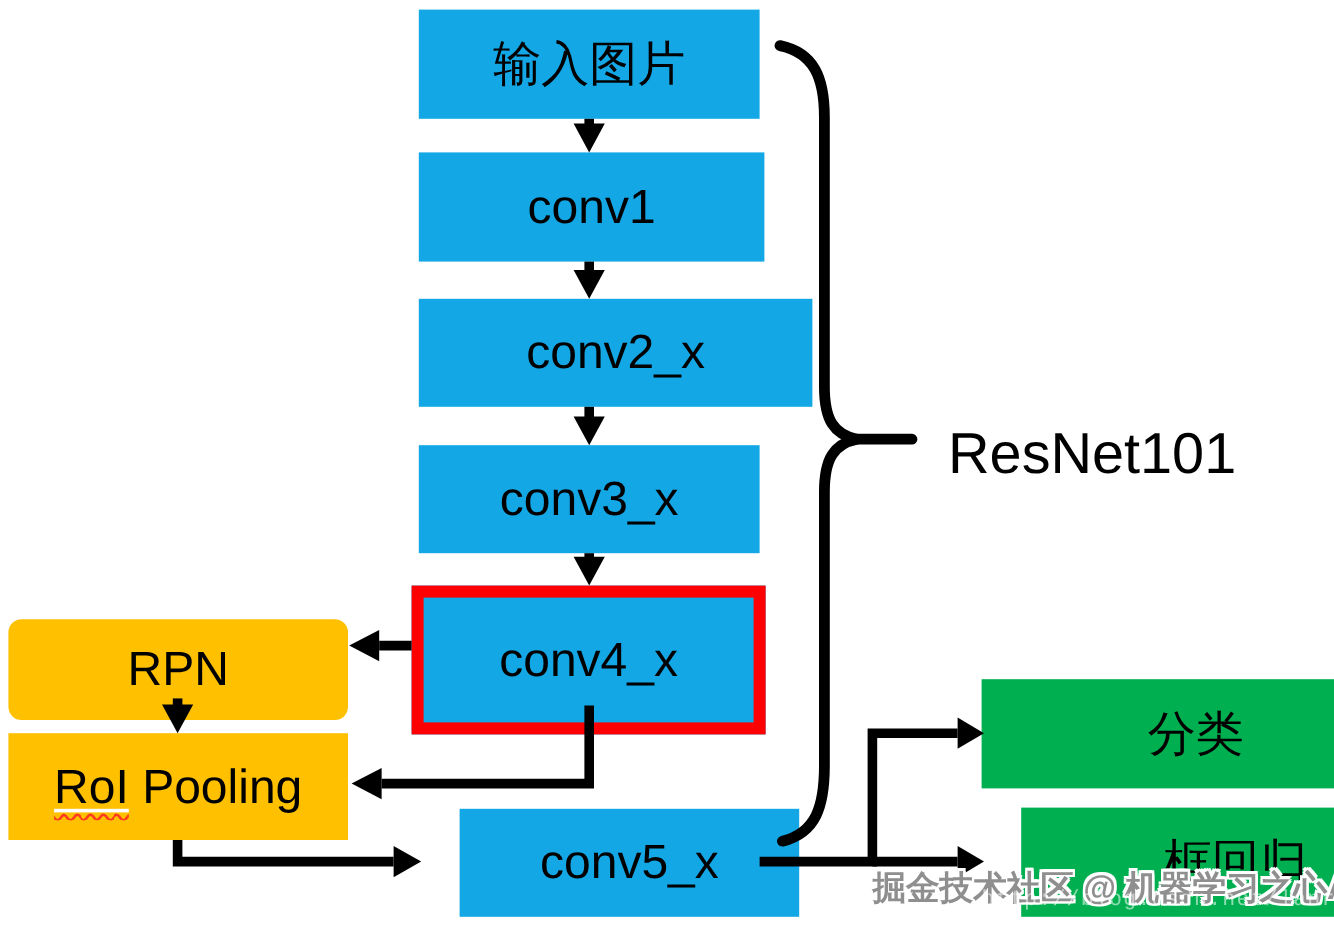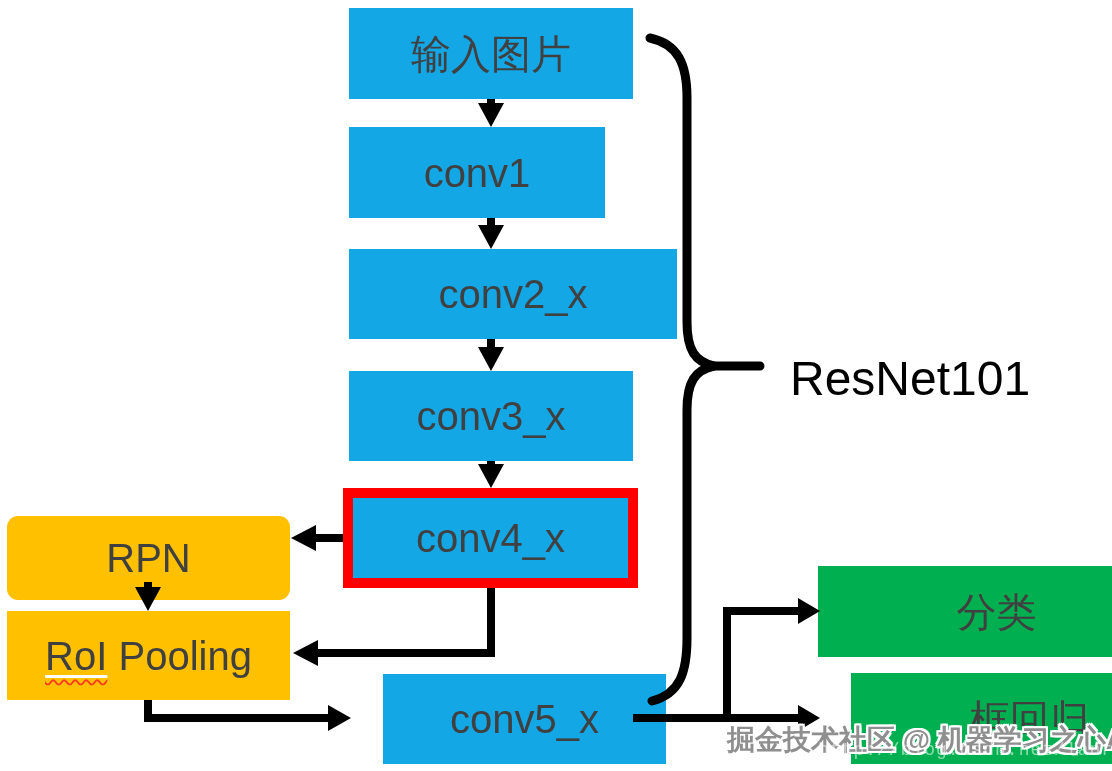--- a/index.html
+++ b/index.html
@@ -2,34 +2,34 @@
 <html><head>
 <meta charset="utf-8">
 <style>
   html,body{margin:0;padding:0;}
   body{
     width:1112px;height:771px;position:relative;background:#ffffff;
     font-family:"Liberation Sans","DejaVu Sans",sans-serif;overflow:hidden;
   }
   .box{
     position:absolute;display:flex;align-items:center;justify-content:center;
-    color:#404040;font-size:40px;line-height:1;white-space:nowrap;
+    color:#000000;font-size:40px;line-height:1;white-space:nowrap;
   }
   .blue{background:#14a7e6;}
   .orange{background:#ffc000;}
   .green{background:#00b050;padding-left:37px;}
   .highlight{
     border:10px solid #ff0000;background:#14a7e6;box-sizing:border-box;
   }
   
   .b-input {left:349px;top:8px;  width:284px;height:91px;}
-  .b-conv1 {left:349px;top:127px;width:256px;height:91px;}
+  .b-conv1 {left:349px;top:127px;width:288px;height:91px;}
   .b-conv2 {left:349px;top:249px;width:328px;height:90px;}
   .b-conv3 {left:349px;top:371px;width:284px;height:90px;}
-  .b-conv4 {left:343px;top:488px;width:295px;height:100px;}
+  .b-conv4 {left:343px;top:488px;width:295px;height:124px;}
   .b-conv5 {left:350px;top:674px;width:283px;height:90px;margin-left:33px;}
   
   .b-rpn {left:7px;top:516px;width:283px;height:84px;border-radius:11px;}
   .b-roi {left:7px;top:611px;width:283px;height:89px;}
   
   .b-cls {left:818px;top:566px;width:283px;height:91px;}
   .b-reg {left:818px;top:673px;width:283px;height:91px;margin-left:33px;}
 
   .roi-wavy{
     text-decoration-line:underline;

